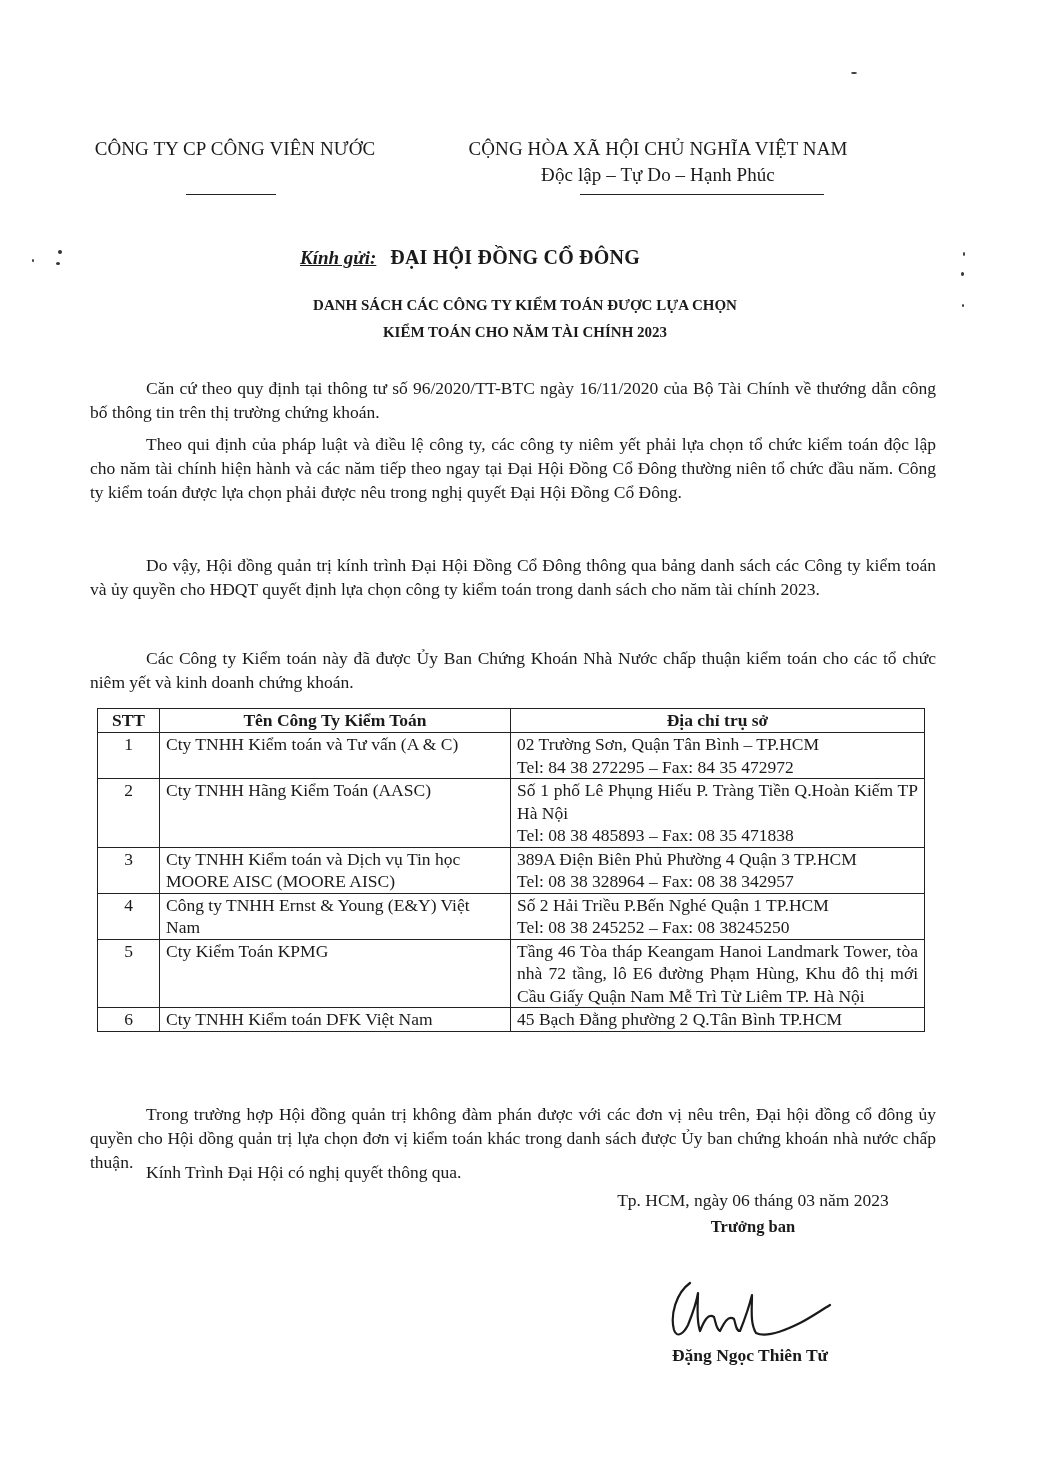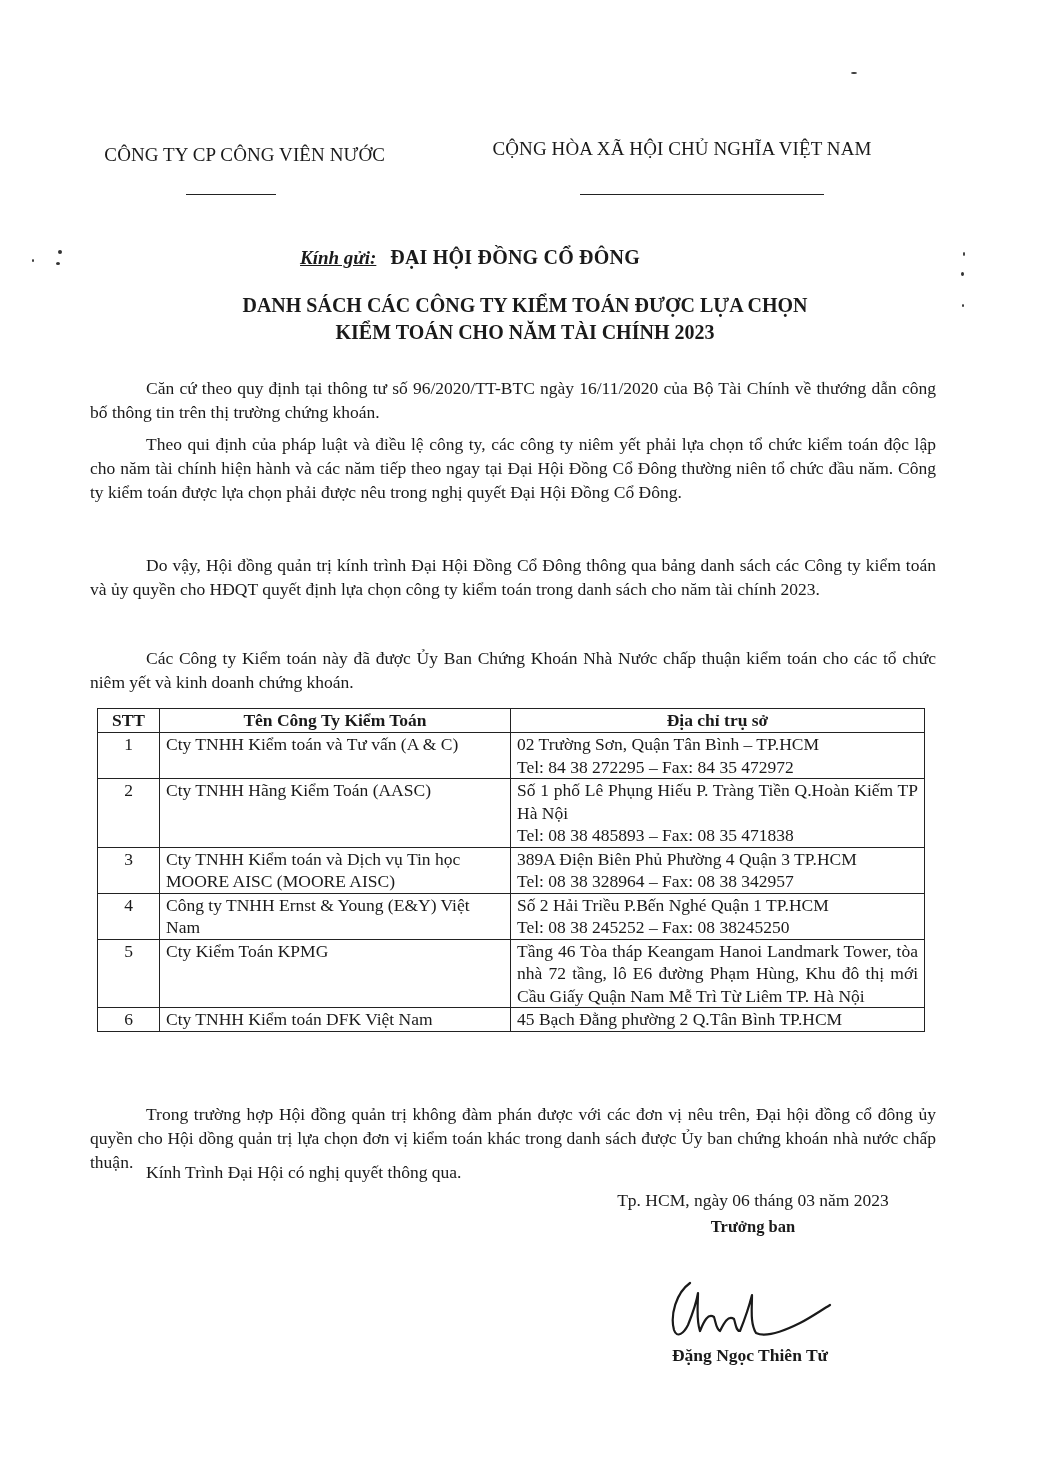--- a/index.html
+++ b/index.html
@@ -12,47 +12,48 @@
     .hdr { font-size: 19px; letter-spacing: 0.1px; white-space: nowrap; }
     .center { text-align: center; }
     .uline { position: absolute; height: 1px; background: #222; }
     .bold { font-weight: bold; }
     .para {
       position: absolute; left: 90px; width: 846px;
       font-size: 17.5px; line-height: 24px; text-align: justify;
       text-indent: 56px;
     }
     .title-main { font-size: 20px; font-weight: bold; letter-spacing: 0.2px; }
-    .title-list { font-size: 20px; font-weight: bold; line-height: 27px; }
+    .title-list { font-size: 15px; font-weight: bold; line-height: 27px; }
     table.list {
       position: absolute; left: 97px; top: 708px; width: 828px;
       border-collapse: collapse; font-size: 17.5px;
     }
     table.list th, table.list td {
       border: 1.5px solid #222; padding: 0 6px; vertical-align: top;
       line-height: 22.5px;
     }
     table.list th { font-weight: bold; text-align: center; height: 23px; }
     table.list td.stt { text-align: center; width: 49px; }
     table.list td.name { width: 338px; }
     table.list td.addr { text-align: justify; }
     .addr-line { display: block; }
     .sig-block { font-size: 17.5px; }
     .speck { position: absolute; background: #333; border-radius: 50%; }
   </style>
 </head>
 <body>
 
-<div class="abs hdr center" style="left:85px; top:144px; width:300px;text-align:right;">
+<div class="abs hdr center" style="left:85px; top:138px; width:300px;">
   <div>CÔNG TY CP CÔNG VIÊN NƯỚC</div>
 </div>
 <div class="uline" style="left:186px; top:194px; width:90px;"></div>
 
-<div class="abs hdr center" style="left:472px; top:138px; width:420px;">
+<div class="abs hdr center" style="left:448px; top:138px; width:420px;">
   <div>CỘNG HÒA XÃ HỘI CHỦ NGHĨA VIỆT NAM</div>
+  <div style="margin-top:4px;">Độc lập – Tự Do – Hạnh Phúc</div>
 </div>
 <div class="uline" style="left:580px; top:194px; width:244px;"></div>
 
 <div class="abs" style="left:300px; top:246px; width:500px; white-space:nowrap;">
   <span class="bold" style="font-style:italic; text-decoration:underline; font-size:19px;">Kính gửi:</span>
   <span class="title-main" style="margin-left:10px;">ĐẠI HỘI ĐỒNG CỔ ĐÔNG</span>
 </div>
 
 <div class="abs center title-list" style="left:180px; top:292px; width:690px;">
   <div>DANH SÁCH CÁC CÔNG TY KIỂM TOÁN ĐƯỢC LỰA CHỌN</div>

